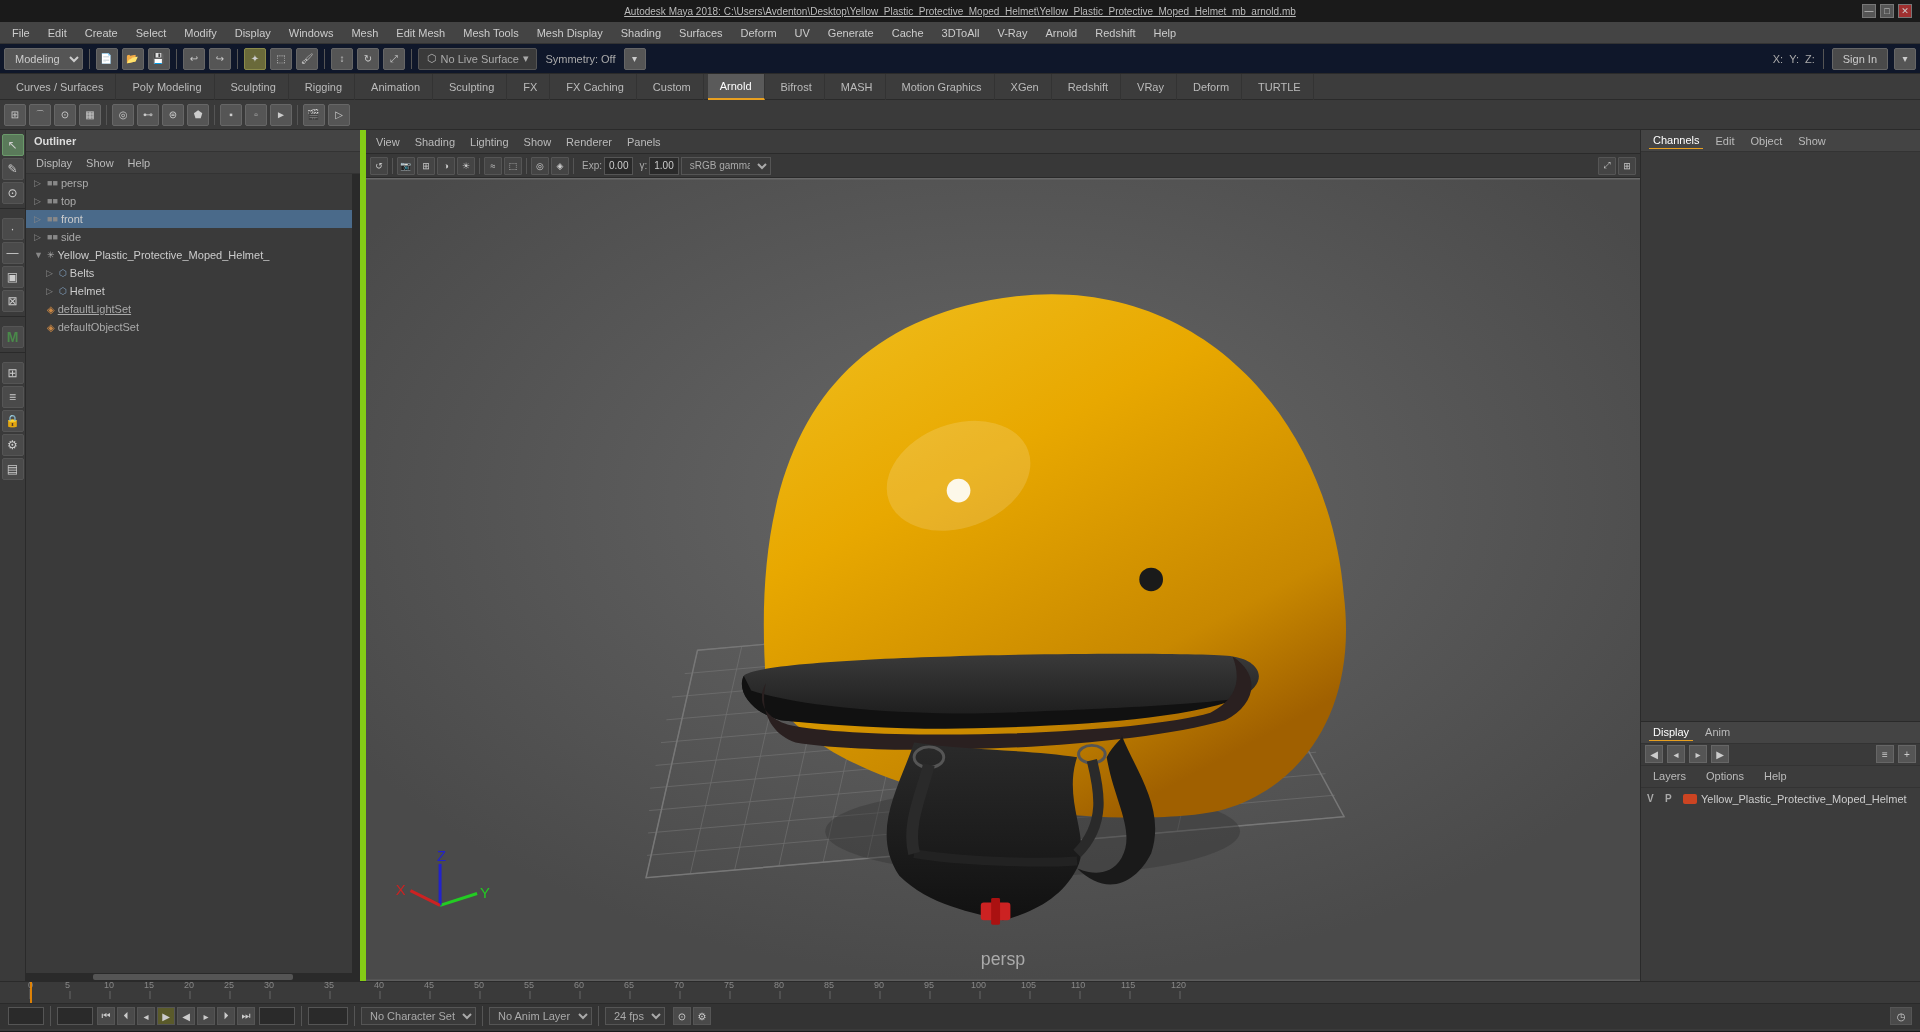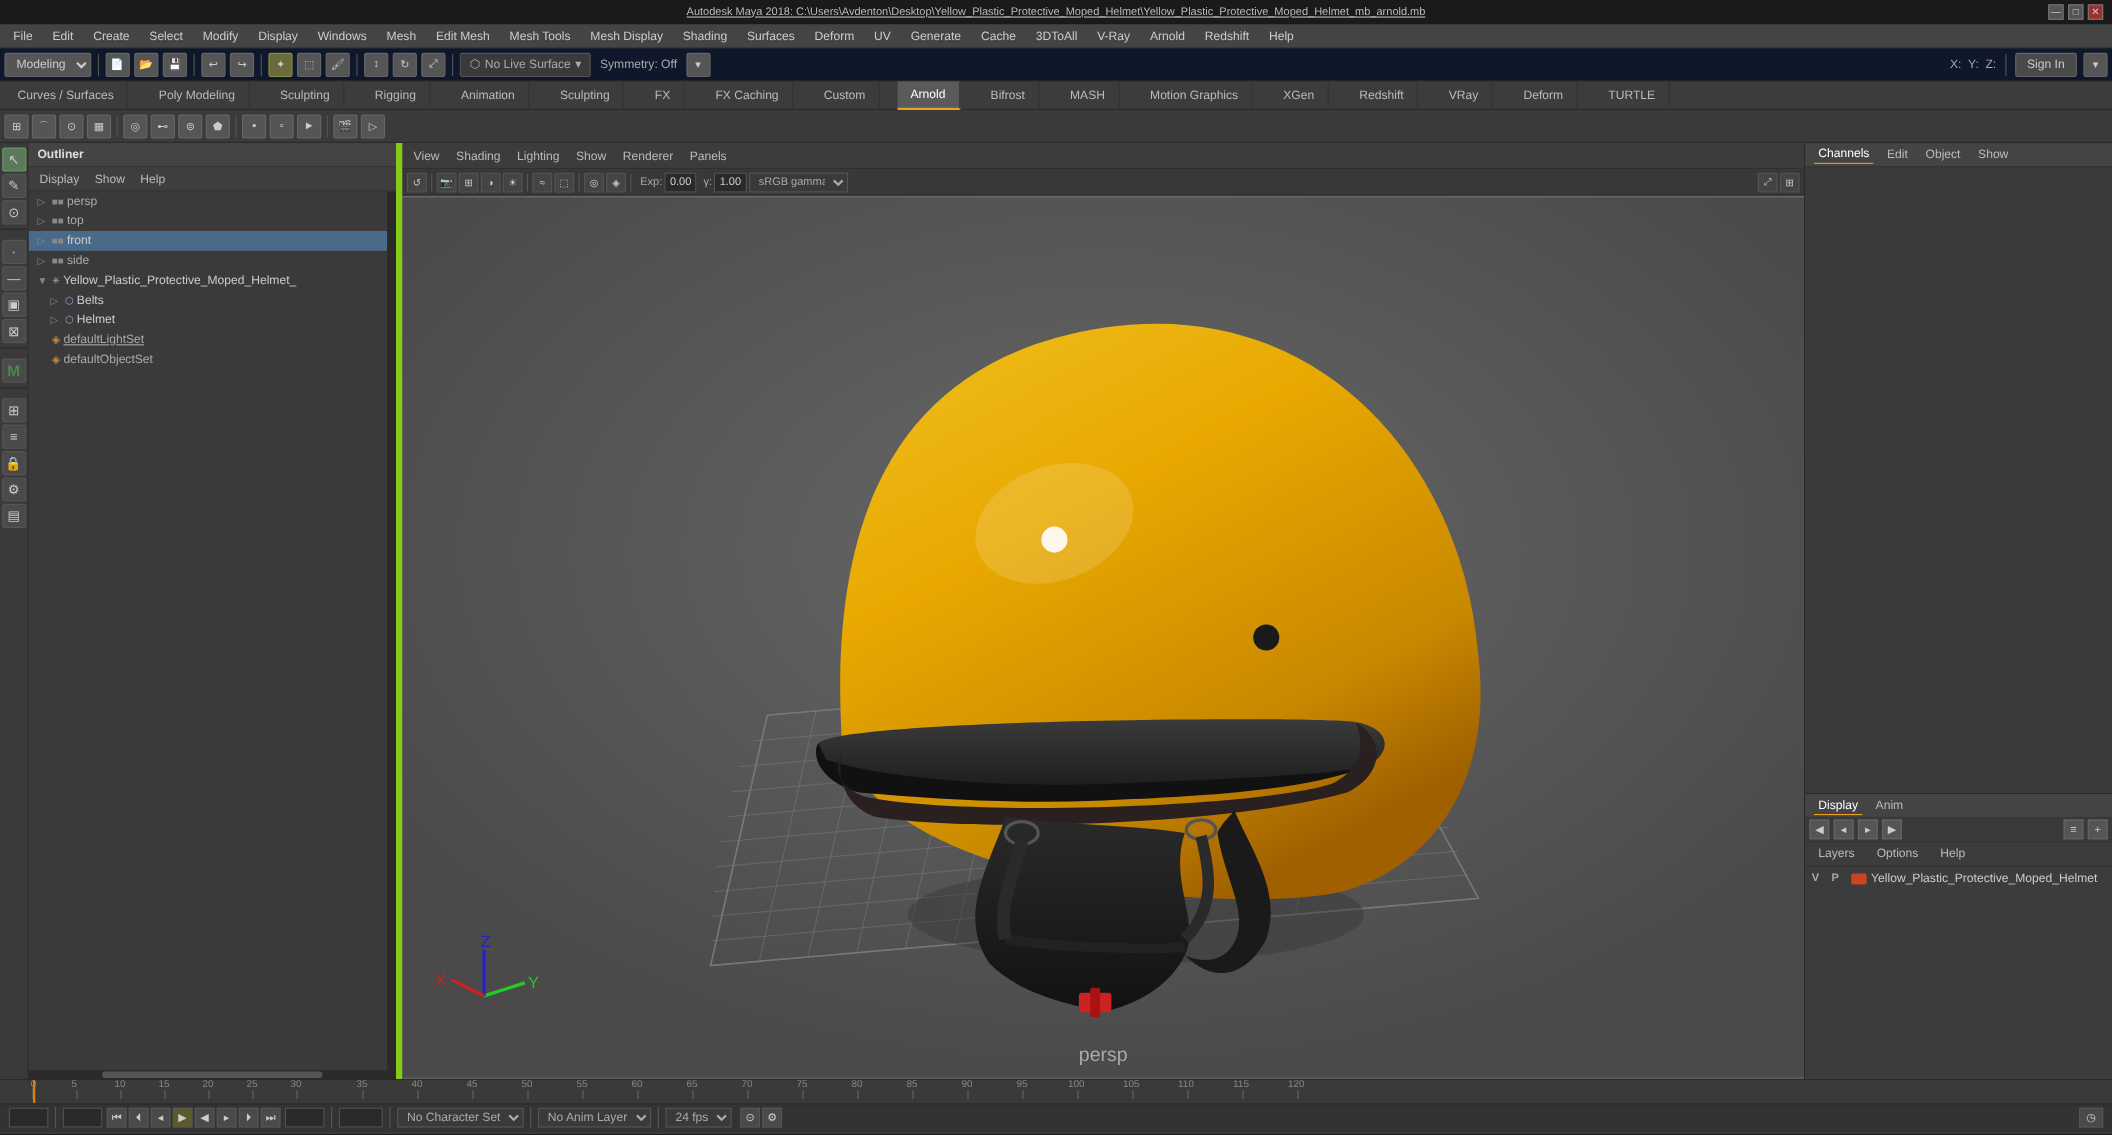--- a/index.html
+++ b/index.html
@@ -133,21 +133,21 @@
       margin-left: auto;
     }
 
     
     #tab-bar {
       height: 26px;
       background: #3c3c3c;
       display: flex;
       align-items: center;
       padding: 0 4px;
-      gap: 16px;
+      gap: 4px;
       border-bottom: 1px solid #2a2a2a;
     }
     .tab-item {
       padding: 4px 12px;
       cursor: pointer;
       font-size: 11px;
       color: #bbb;
       border-right: 1px solid #333;
       height: 26px;
       display: flex;

